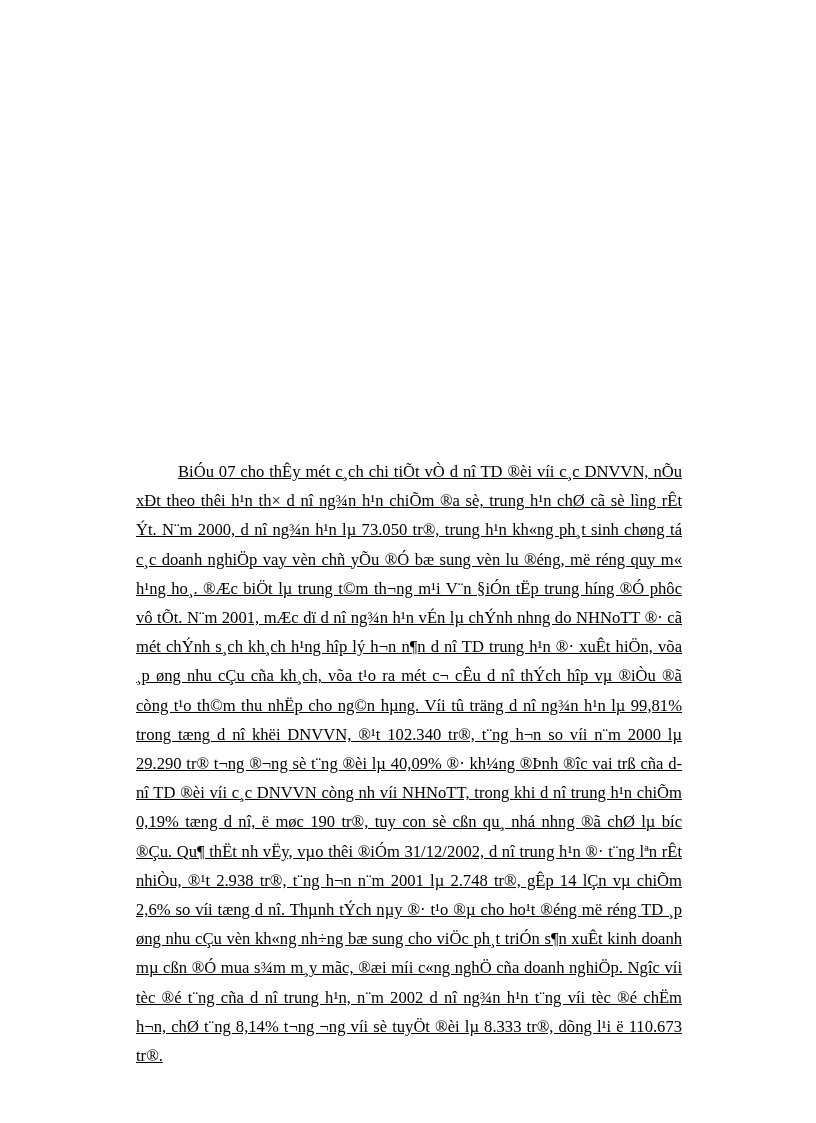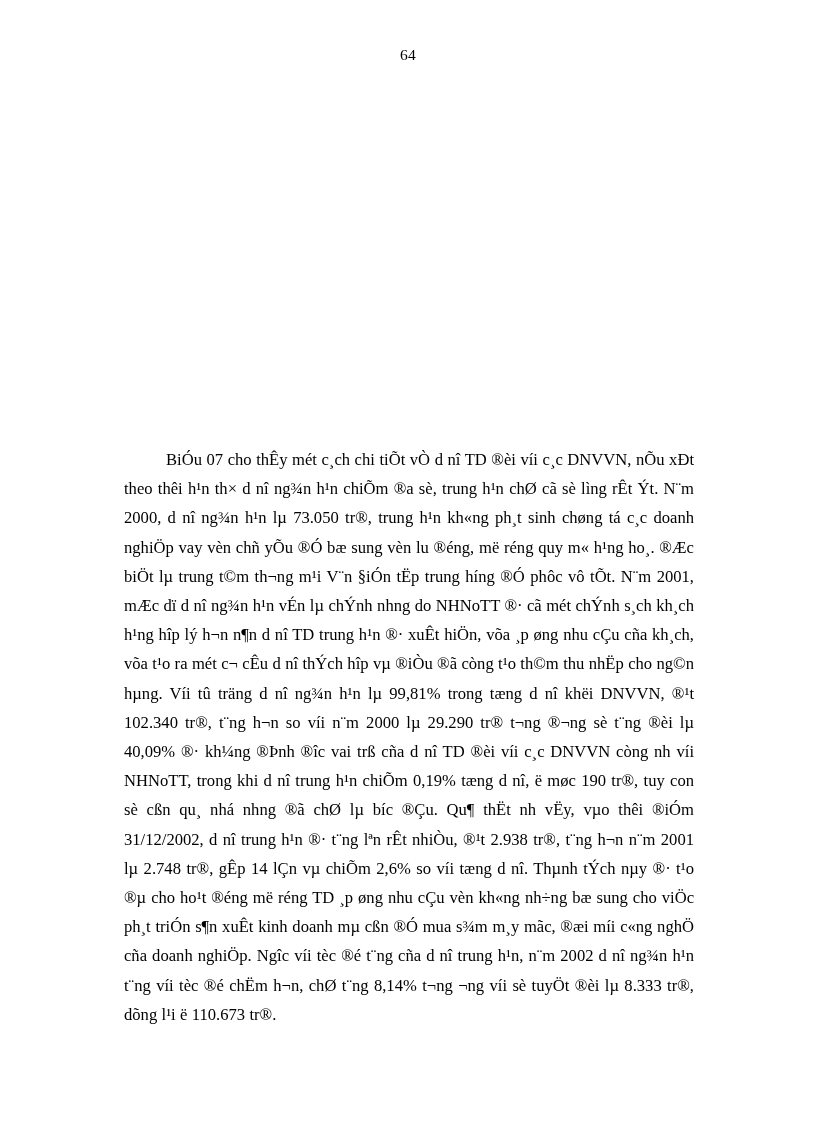--- a/index.html
+++ b/index.html
@@ -31,34 +31,34 @@
     font-family: "Liberation Serif", serif;
     letter-spacing: 0.2px;
   }
   .body-block {
     position: absolute;
     top: 445px;
     left: 124px;
     width: 570px;
   }
   .body-block p {
-    margin: 0;
+    margin: 12px;
     font-size: 16.6px;
     line-height: 29.2px;
     text-align: justify;
     text-justify: inter-word;
     text-indent: 42px;
     word-spacing: 0.2px;
     hyphens: none;
+    text-decoration: underline;
   }
 </style>
 </head>
 <body>
 
 <div class="page">
 
-  <div class="page-number">64</div>
 
   <div class="body-block">
     <p>BiÓu 07 cho thÊy mét c¸ch chi tiÕt vÒ d­ nî TD ®èi víi c¸c DNVVN, nÕu xÐt theo thêi h¹n th× d­ nî ng¾n h¹n chiÕm ®a sè, trung h¹n chØ cã sè lìng rÊt Ýt. N¨m 2000, d­ nî ng¾n h¹n lµ 73.050 tr®, trung h¹n kh«ng ph¸t sinh chøng tá c¸c doanh nghiÖp vay vèn chñ yÕu ®Ó bæ sung vèn lu ®éng, më réng quy m« h¹ng ho¸. ®Æc biÖt lµ trung t©m th­¬ng m¹i V¨n §iÓn tËp trung h­íng ®Ó phôc vô tÕt. N¨m 2001, mÆc dï d­ nî ng¾n h¹n vÉn lµ chÝnh nhng do NHNoTT ®· cã mét chÝnh s¸ch kh¸ch h¹ng hîp lý h¬n n¶n d­ nî TD trung h¹n ®· xuÊt hiÖn, võa ¸p øng nhu cÇu cña kh¸ch, võa t¹o ra mét c¬ cÊu d­ nî thÝch hîp vµ ®iÒu ®ã còng t¹o th©m thu nhËp cho ng©n hµng. Víi tû träng d­ nî ng¾n h¹n lµ 99,81% trong tæng d­ nî khëi DNVVN, ®¹t 102.340 tr®, t¨ng h¬n so víi n¨m 2000 lµ 29.290 tr® t­¬ng ®­¬ng sè t¨ng ®èi lµ 40,09% ®· kh¼ng ®Þnh ®îc vai trß cña d­ nî TD ®èi víi c¸c DNVVN còng nh­ víi NHNoTT, trong khi d­ nî trung h¹n chiÕm 0,19% tæng d­ nî, ë møc 190 tr®, tuy con sè cßn qu¸ nhá nhng ®ã chØ lµ bíc ®Çu. Qu¶ thËt nh­ vËy, vµo thêi ®iÓm 31/12/2002, d­ nî trung h¹n ®· t¨ng lªn rÊt nhiÒu, ®¹t 2.938 tr®, t¨ng h¬n n¨m 2001 lµ 2.748 tr®, gÊp 14 lÇn vµ chiÕm 2,6% so víi tæng d­ nî. Thµnh tÝch nµy ®· t¹o ®µ cho ho¹t ®éng më réng TD ¸p øng nhu cÇu vèn kh«ng nh÷ng bæ sung cho viÖc ph¸t triÓn s¶n xuÊt kinh doanh mµ cßn ®Ó mua s¾m m¸y mãc, ®æi míi c«ng nghÖ cña doanh nghiÖp. Ng­îc víi tèc ®é t¨ng cña d­ nî trung h¹n, n¨m 2002 d­ nî ng¾n h¹n t¨ng víi tèc ®é chËm h¬n, chØ t¨ng 8,14% t­¬ng ­¬ng víi sè tuyÖt ®èi lµ 8.333 tr®, dõng l¹i ë 110.673 tr®.</p>
   </div>
 
 </div>
 
 </body></html>

